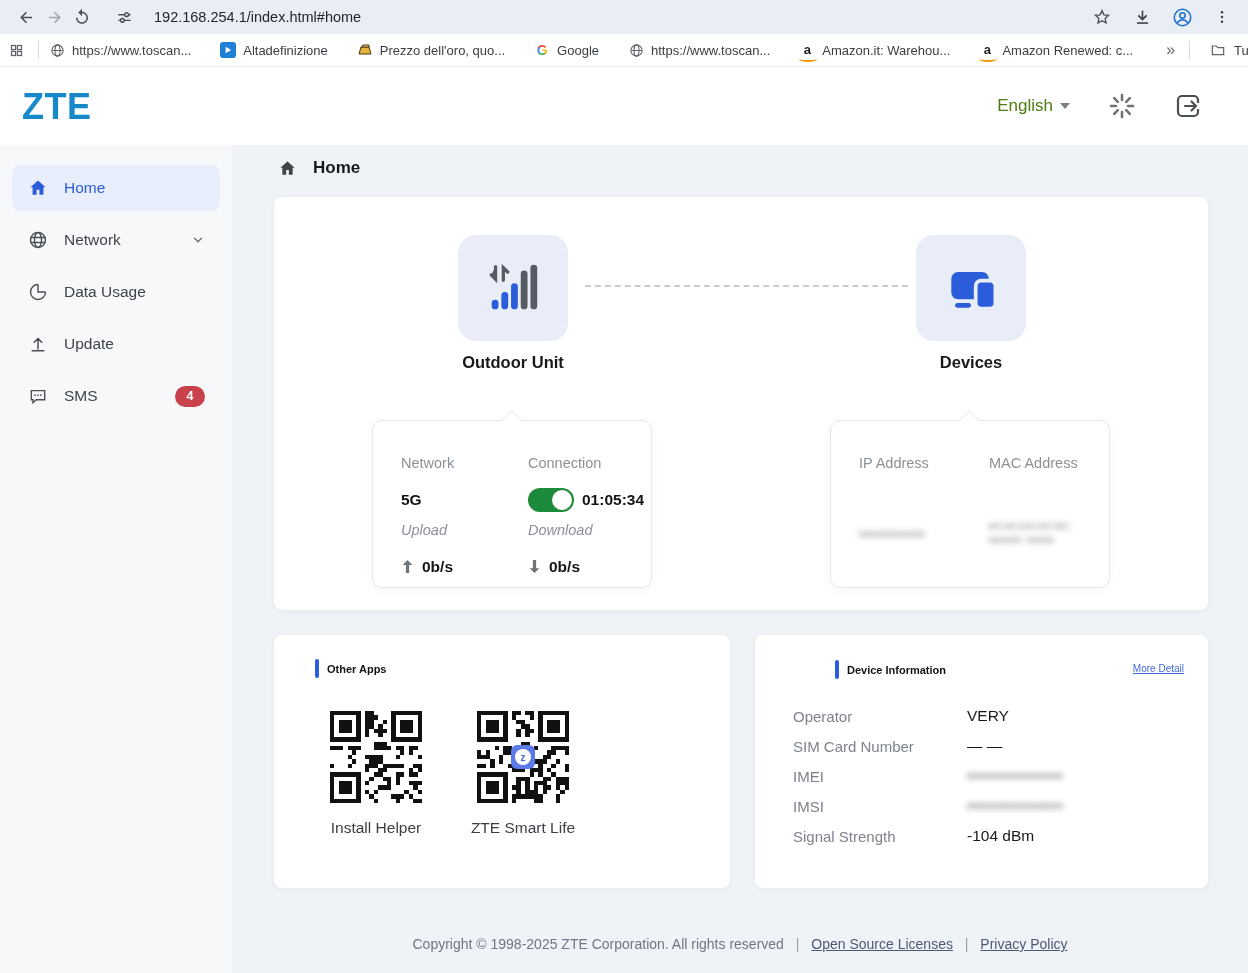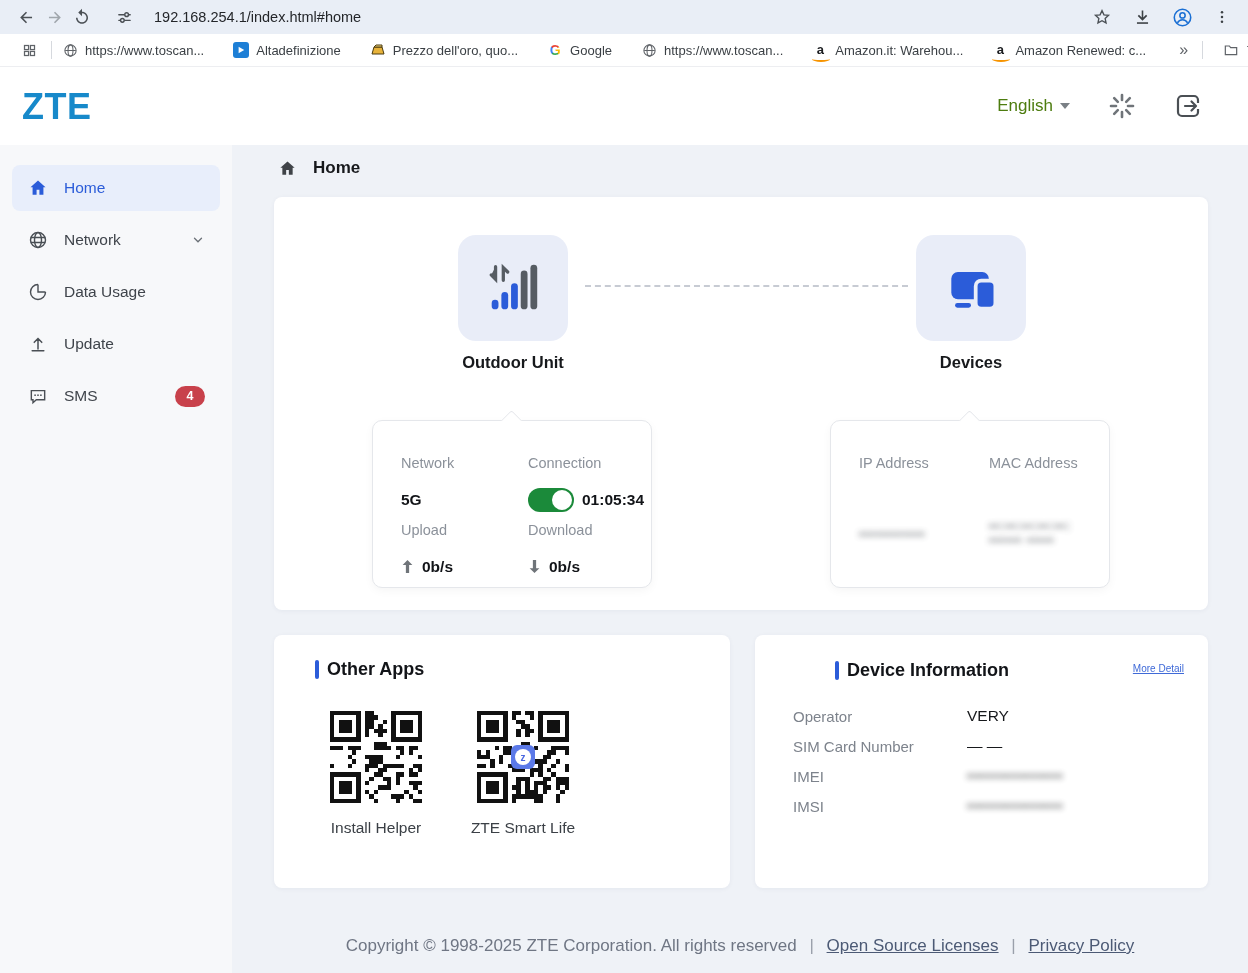--- a/index.html
+++ b/index.html
@@ -7,21 +7,21 @@
   body { font-family:"Liberation Sans", sans-serif; background:#fff; position:relative; overflow:hidden; color:#17191c; }
   svg { display:block; }
 
   
   .toolbar { height:34px; background:#e9eef6; display:flex; align-items:center; padding:0 12px; }
   .tbtn { width:28px; height:28px; border-radius:50%; display:flex; align-items:center; justify-content:center; flex:0 0 auto; }
   .url-text { margin-left:16px; font-size:14.5px; color:#24262a; flex:0 1 auto; white-space:nowrap; }
   .tb-spacer { flex:1; }
   .tb-right { display:flex; align-items:center; gap:12px; }
 
-  .bookmarks { height:33px; background:#fff; border-bottom:1px solid #edeef1; display:flex; align-items:center; padding:0 17px; font-size:13px; color:#3b4045; }
+  .bookmarks { height:33px; background:#fff; border-bottom:1px solid #edeef1; display:flex; align-items:center; padding:0 4px; font-size:13px; color:#3b4045; }
   .bm-sep { width:1px; height:18px; background:#d6d9de; margin:0 10px; flex:0 0 auto; }
   .bm { display:flex; align-items:center; gap:7px; margin-right:29px; white-space:nowrap; cursor:default; }
   .fav { width:16px; height:16px; display:flex; align-items:center; justify-content:center; flex:0 0 auto; }
   .fav-play { width:16px; height:16px; border-radius:3px; background:#1d7fd6; display:flex; align-items:center; justify-content:center; }
   .fav-g { font-weight:700; font-size:14px; background:conic-gradient(from -45deg,#ea4335 0 25%,#fbbc05 0 50%,#34a853 0 75%,#4285f4 0 100%); -webkit-background-clip:text; background-clip:text; color:transparent; line-height:16px; }
   .fav-amazon { position:relative; font-weight:700; font-size:13px; color:#1b1d20; line-height:12px; }
   .fav-amazon i { position:absolute; left:0; right:-2px; bottom:-4px; height:6px; border-bottom:2px solid #f79400; border-radius:50%; }
   .bm-overflow { margin-left:auto; font-size:16px; color:#5f6368; padding:0 4px; }
   .bm-all { display:flex; align-items:center; gap:8px; margin-left:10px; white-space:nowrap; }
 
@@ -57,47 +57,47 @@
   #lbl-devices { left:612px; }
   .dash-line { position:absolute; left:311px; top:88px; width:323px; border-top:2px dashed #c7cbd3; }
 
   .popover { position:absolute; top:223px; width:280px; height:168px; background:#fff; border:1px solid #e5e7eb; border-radius:10px; box-shadow:0 3px 10px rgba(0,0,0,.04); }
   .popover::before { content:""; position:absolute; top:-8px; left:50%; margin-left:-8px; width:14px; height:14px; background:#fff; border-left:1px solid #e5e7eb; border-top:1px solid #e5e7eb; transform:rotate(45deg); border-radius:3px 0 0 0; }
   #pop-outdoor { left:98px; }
   #pop-devices { left:556px; }
   .pop-grid { position:absolute; inset:0; padding:34px 16px 0 28px; display:grid; grid-template-columns:127px 1fr; }
   .pop-label { font-size:14.5px; color:#8b919a; height:24px; }
   .pop-val { font-size:15.5px; font-weight:700; color:#121418; height:28px; display:flex; align-items:center; gap:8px; }
-  .pop-label.row2 { margin-top:2px; }
+  .pop-label.row2 { margin-top:2px;font-style:italic; }
   .toggle { width:46px; height:24px; border-radius:12px; background:#1b8a3a; position:relative; cursor:pointer; flex:0 0 auto; }
   .toggle .knob { position:absolute; top:2px; right:2px; width:20px; height:20px; border-radius:50%; background:#fff; }
   .blur { filter:blur(3px); opacity:.75; }
   .redacted-val { font-size:13px; color:#3c4148; letter-spacing:1px; }
   .mac-lines { line-height:13px; }
 
-  .card-title { position:absolute; display:flex; align-items:center; font-size:18px; font-weight:700; color:#121418; }
+  .card-title { position:absolute; display:flex; align-items:center; font-size:11px; font-weight:700; color:#121418; }
   .card-title::before { content:""; width:4px; height:19px; background:#2b5cd9; border-radius:2px; margin-right:8px; }
   #card-apps .card-title { left:41px; top:24px; }
   #card-info .card-title { left:38px; top:25px;margin-left:42px; }
   .more-detail { position:absolute; right:24px; top:28px; font-size:10px; color:#3f6ad8; text-decoration:underline; cursor:pointer; }
 
   .qr-wrap { position:absolute; width:150px; text-align:center; }
   #qr-wrap-1 { left:27px; top:76px; }
   #qr-wrap-2 { left:174px; top:76px; }
   .qr-box { position:relative; width:92px; height:92px; margin:0 auto; }
   .qr-logo { position:absolute; left:34px; top:34px; width:24px; height:24px; border-radius:6px; background:#5b79e8; display:flex; align-items:center; justify-content:center; }
   .qr-logo .ring { width:16px; height:16px; border-radius:50%; background:#fff; display:flex; align-items:center; justify-content:center; font-size:10px; font-weight:700; color:#4a67e0; }
   .qr-label { margin-top:16px; font-size:15.5px; color:#3b4046; }
 
   .info-rows { position:absolute; left:38px; top:66px; right:24px; }
   .info-row { display:flex; align-items:center; height:30px; }
   .info-label { width:174px; font-size:15px; color:#7d838c; flex:0 0 auto; }
   .info-value { font-size:15.5px; color:#17191c; }
 
-  .page-footer { position:absolute; left:0; right:0; top:791px; text-align:center; font-size:17px; color:#6f7684; }
+  .page-footer { position:absolute; left:0; right:0; top:791px; text-align:center; font-size:14px; color:#6f7684; }
   .page-footer a { color:#4c5a75; text-decoration:underline; cursor:pointer; }
   .foot-sep { margin:0 8px; color:#9aa0ab; }
 </style>
 </head>
 <body>
 
 <div class="toolbar">
   <div class="tbtn">
     <svg width="19" height="19" viewBox="0 0 24 24">
         <path fill="#4b5055" d="M19 11H7.8l4.9-4.9-1.4-1.4L4 12l7.3 7.3 1.4-1.4L7.8 13H19z"></path>
@@ -681,20 +681,24 @@
           <span class="info-value">— —</span>
         </div>
         <div class="info-row">
           <span class="info-label">IMEI</span>
           <span class="info-value blur redacted-val">•••••••••••••••</span>
         </div>
         <div class="info-row">
           <span class="info-label">IMSI</span>
           <span class="info-value blur redacted-val">•••••••••••••••</span>
         </div>
+        <div class="info-row">
+          <span class="info-label">Signal Strength</span>
+          <span class="info-value">-104 dBm</span>
+        </div>
       </div>
     </div>
 
     <div class="page-footer">
       <span>Copyright © 1998-2025 ZTE Corporation. All rights reserved</span>
       <span class="foot-sep">|</span>
       <a>Open Source Licenses</a>
       <span class="foot-sep">|</span>
       <a>Privacy Policy</a>
     </div>

